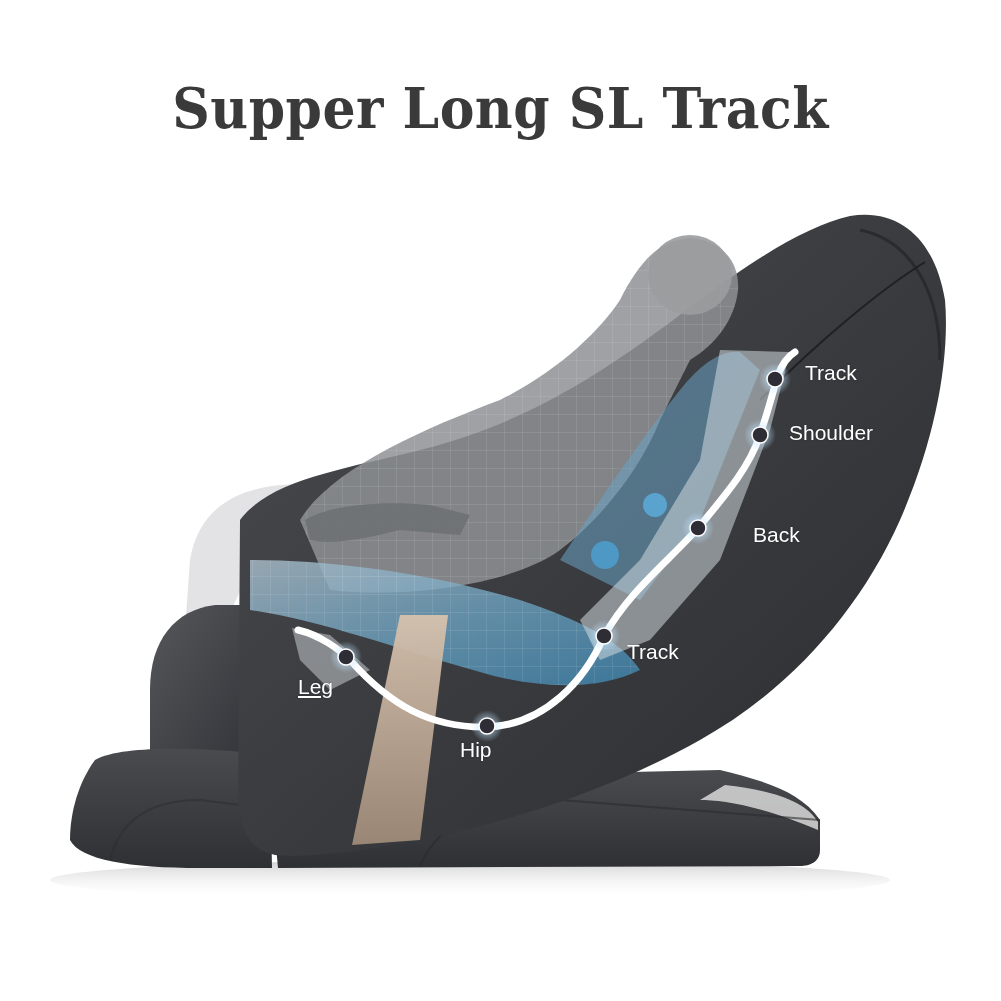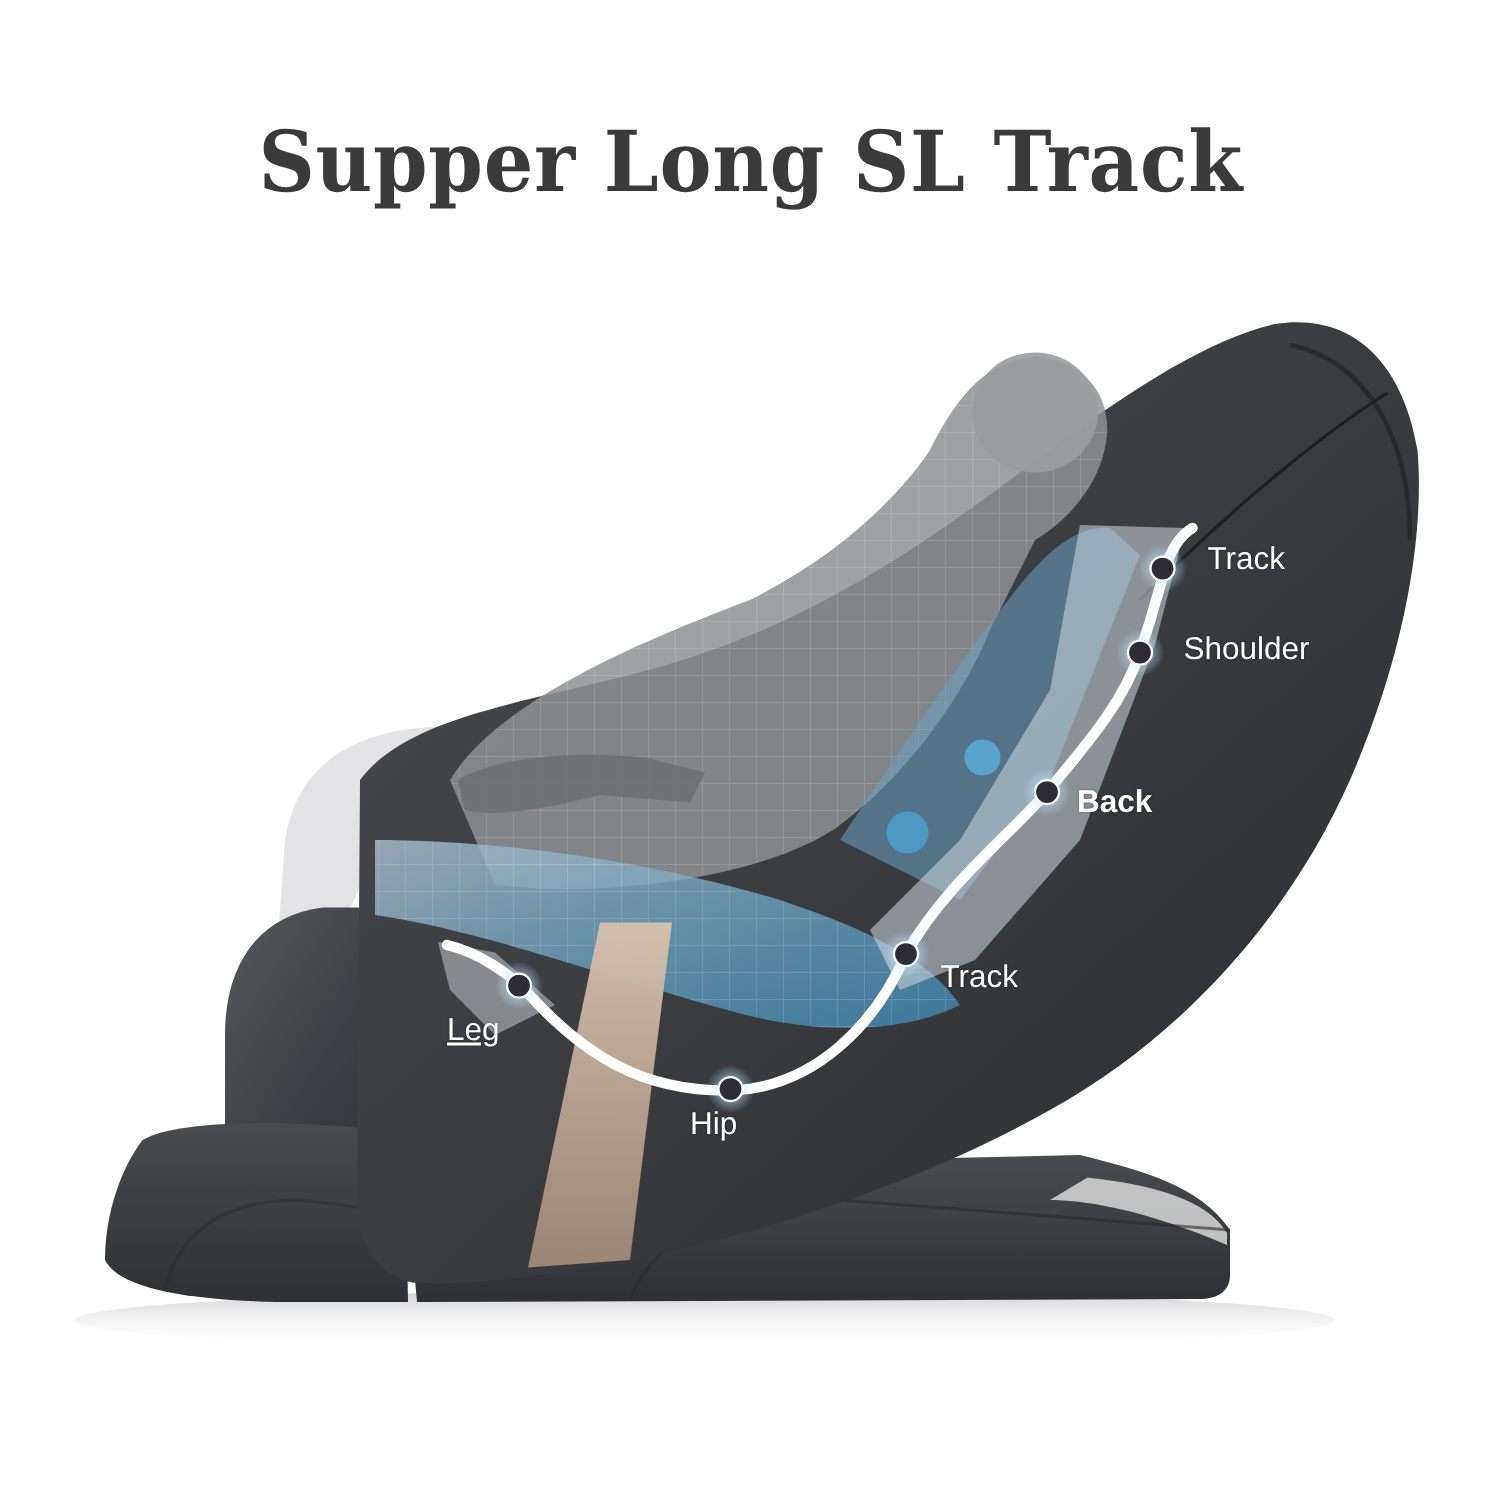--- a/index.html
+++ b/index.html
@@ -153,16 +153,16 @@
     <circle cx="487" cy="726" r="8" fill="#2e2d36" stroke="#ffffff" stroke-width="1.5"></circle>
   </g>
   <g>
     <circle cx="346" cy="657" r="16" fill="url(#dotGlow)"></circle>
     <circle cx="346" cy="657" r="8" fill="#2e2d36" stroke="#ffffff" stroke-width="1.5"></circle>
   </g>
 </svg>
 
 <div class="label" style="left:805px; top:361px;">Track</div>
 <div class="label" style="left:789px; top:421px;text-align:center;">Shoulder</div>
-<div class="label" style="left:718px; top:523px;font-weight:bold;">Back</div>
+<div class="label" style="left:753px; top:523px;">Back</div>
 <div class="label" style="left:627px; top:640px;">Track</div>
 <div class="label" style="left:460px; top:738px;">Hip</div>
 <div class="label" style="left:298px; top:675px;text-decoration:underline;">Leg</div>
 
 </body></html>

